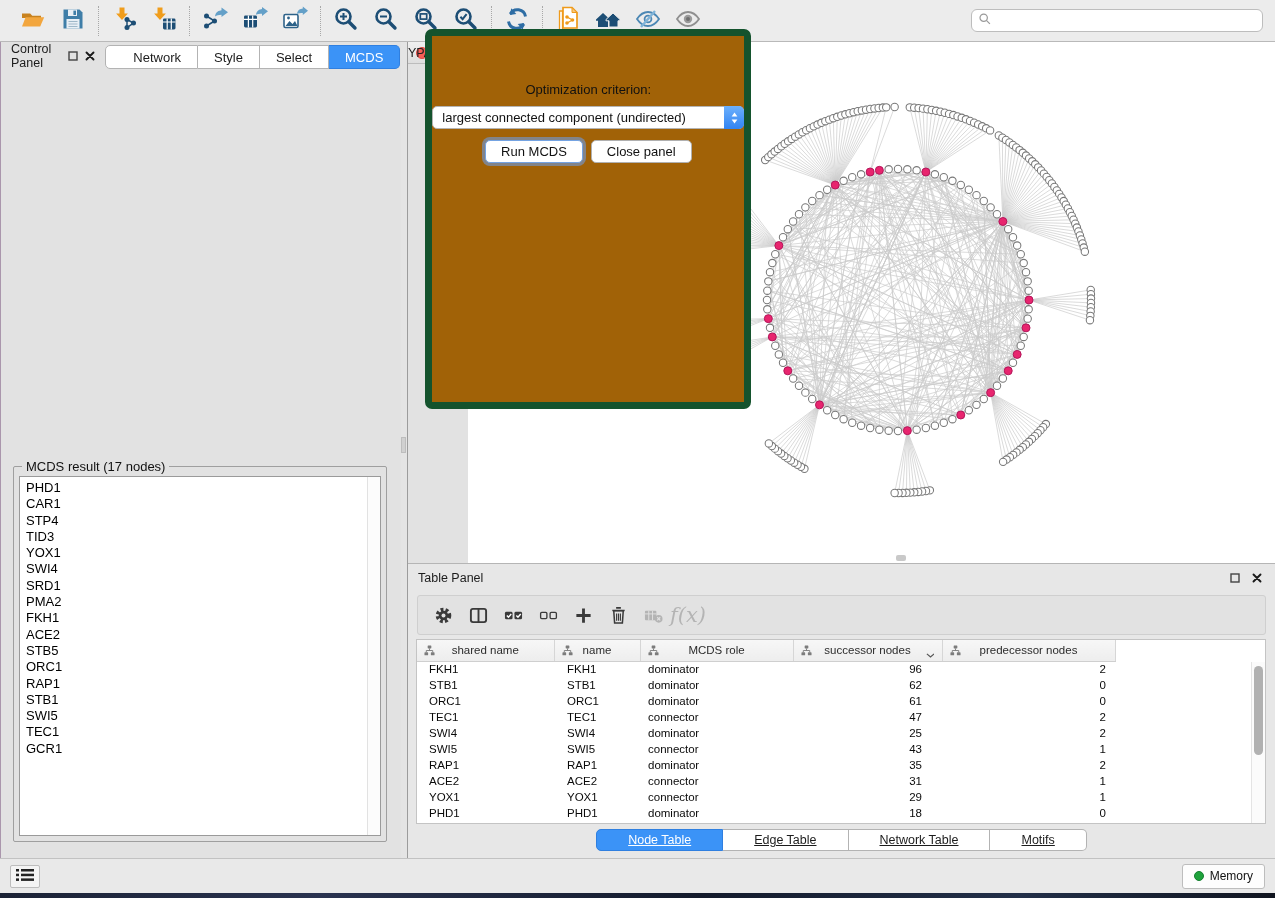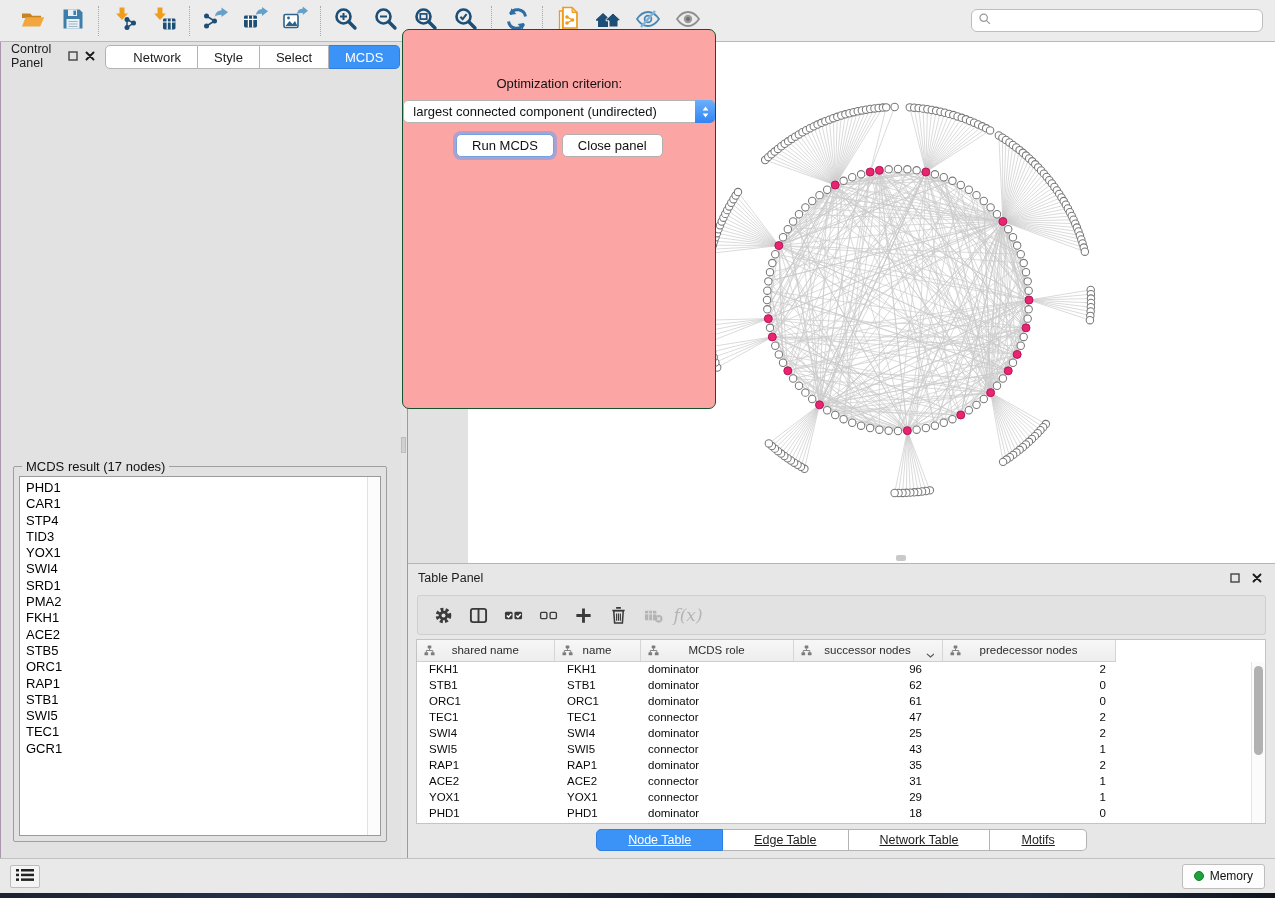--- a/index.html
+++ b/index.html
@@ -30,21 +30,21 @@
   .panel-header .spacer { flex:1; }
   .mini-btn { width:16px; height:16px; display:flex; align-items:center; justify-content:center; margin-left:6px; background:transparent; border:none; }
   .mini-btn svg { width:10px; height:10px; }
 
   .cp-tabs { display:flex; justify-content:center; margin-top:3px; position:relative; z-index:2; }
   .seg { height:24px; display:flex; align-items:center; justify-content:center; padding:0 16px; background:#fff; border:1px solid #b3b3b3; border-left:none; font-size:13px; color:#1c1c1c; cursor:default; }
   .seg:first-child { border-left:1px solid #b3b3b3; border-radius:5px 0 0 5px;padding-left:27px; }
   .seg:last-child { border-radius:0 5px 5px 0; }
   .seg.active { background:#3b93f7; border-color:#2f7fe0; color:#fff; }
 
-  .cp-content { margin:-13px 13px 0 2px; background:#fca5a5; border:1px solid #14532d; border-radius:7px; height:380px; padding-top:28px; position:relative; z-index:1; }
+  .cp-content { margin:-13px 13px 0 25px; background:#a16207; border:7px solid #14532d; border-radius:7px; height:380px; padding-top:28px; position:relative; z-index:1; }
   .crit-label { text-align:center; font-size:13px; margin-top:18px; color:#111; }
   .dropdown { margin:9px auto 0; width:312px; height:23px; background:#fff; border:1px solid #b4b4b4; border-radius:5px; display:flex; align-items:center; position:relative; }
   .dropdown .dd-text { flex:1; font-size:13px; padding-left:9px; color:#111; white-space:nowrap; }
   .dropdown .dd-step { width:20px; height:23px; margin:-1px -1px -1px 0; border-radius:0 5px 5px 0; background:linear-gradient(#6cb0fc,#3184f3); display:flex; align-items:center; justify-content:center; }
   .dropdown .dd-step svg { width:9px; height:14px; }
   .btn-row { display:flex; justify-content:center; gap:8px; margin-top:11px; }
   .mac-btn { height:23px; padding:0 15px; background:#fff; border:1px solid #b0b0b0; border-radius:5px; font-size:13px; font-family:"Liberation Sans",sans-serif; color:#111; }
   .mac-btn.focused { border-color:#74a3e2; box-shadow:0 0 0 3px rgba(106,160,245,.55); }
 
   .groupbox { position:absolute; left:12px; right:14px; top:424px; bottom:16px; border:1px solid #9f9f9f; border-radius:2px; }
@@ -71,21 +71,21 @@
   .net-canvas { flex:1; background:#fff; position:relative; }
   .net-canvas svg { position:absolute; inset:0; }
   .hscroll-thumb { position:absolute; left:428px; bottom:2px; width:10px; height:6px; background:#c9c9c9; border-radius:2px; }
 
   
   .table-panel { flex:1; background:#e7e7e7; border-top:1px solid #b5b5b5; display:flex; flex-direction:column; min-height:0; position:relative; }
   .tp-toolbar { margin:4px 9px 0 9px; height:40px; background:#e2e2e2; border:1px solid #cfcfcf; border-radius:3px; display:flex; align-items:center; gap:9px; padding:0 12px; }
   .tp-btn { width:26px; height:26px; border:none; background:transparent; display:flex; align-items:center; justify-content:center; color:#3a3a3a; }
   .tp-btn.disabled { color:#b4b4b4; }
   .tp-btn svg { width:19px; height:19px; }
-  .fx { font-family:"DejaVu Serif", serif; font-style:italic; font-size:17px; }
+  .fx { font-family:"DejaVu Serif", serif; font-style:italic; font-size:21px; }
 
   .table-wrap { margin:4px 9px 0 8px; flex:1; background:#fff; border:1px solid #c4c4c4; position:relative; overflow:hidden; }
   table.node-table { border-collapse:collapse; table-layout:fixed; width:698px; }
   .node-table th { height:21px; background:linear-gradient(#f7f7f7,#ededed); border-right:1px solid #d6d6d6; border-bottom:1px solid #cfcfcf; font-weight:normal; font-size:11.5px; color:#2c2c2c; position:relative; }
   .node-table th .th-icon { position:absolute; left:7px; top:5px; width:11px; height:11px; }
   .node-table th .th-chev { position:absolute; right:7px; top:8px; width:9px; height:6px; }
   .node-table td { height:16px; font-size:11.5px; color:#0a0a0a; white-space:nowrap; overflow:hidden; }
   td.c0 { padding-left:12px; } td.c1 { padding-left:13px; } td.c2 { padding-left:8px; }
   td.c3 { text-align:right; padding-right:20px; } td.c4 { text-align:right; padding-right:9px; }
   .v-scroll { position:absolute; top:22px; bottom:0; right:0; width:14px; background:#fbfbfb; border-left:1px solid #e4e4e4; }

